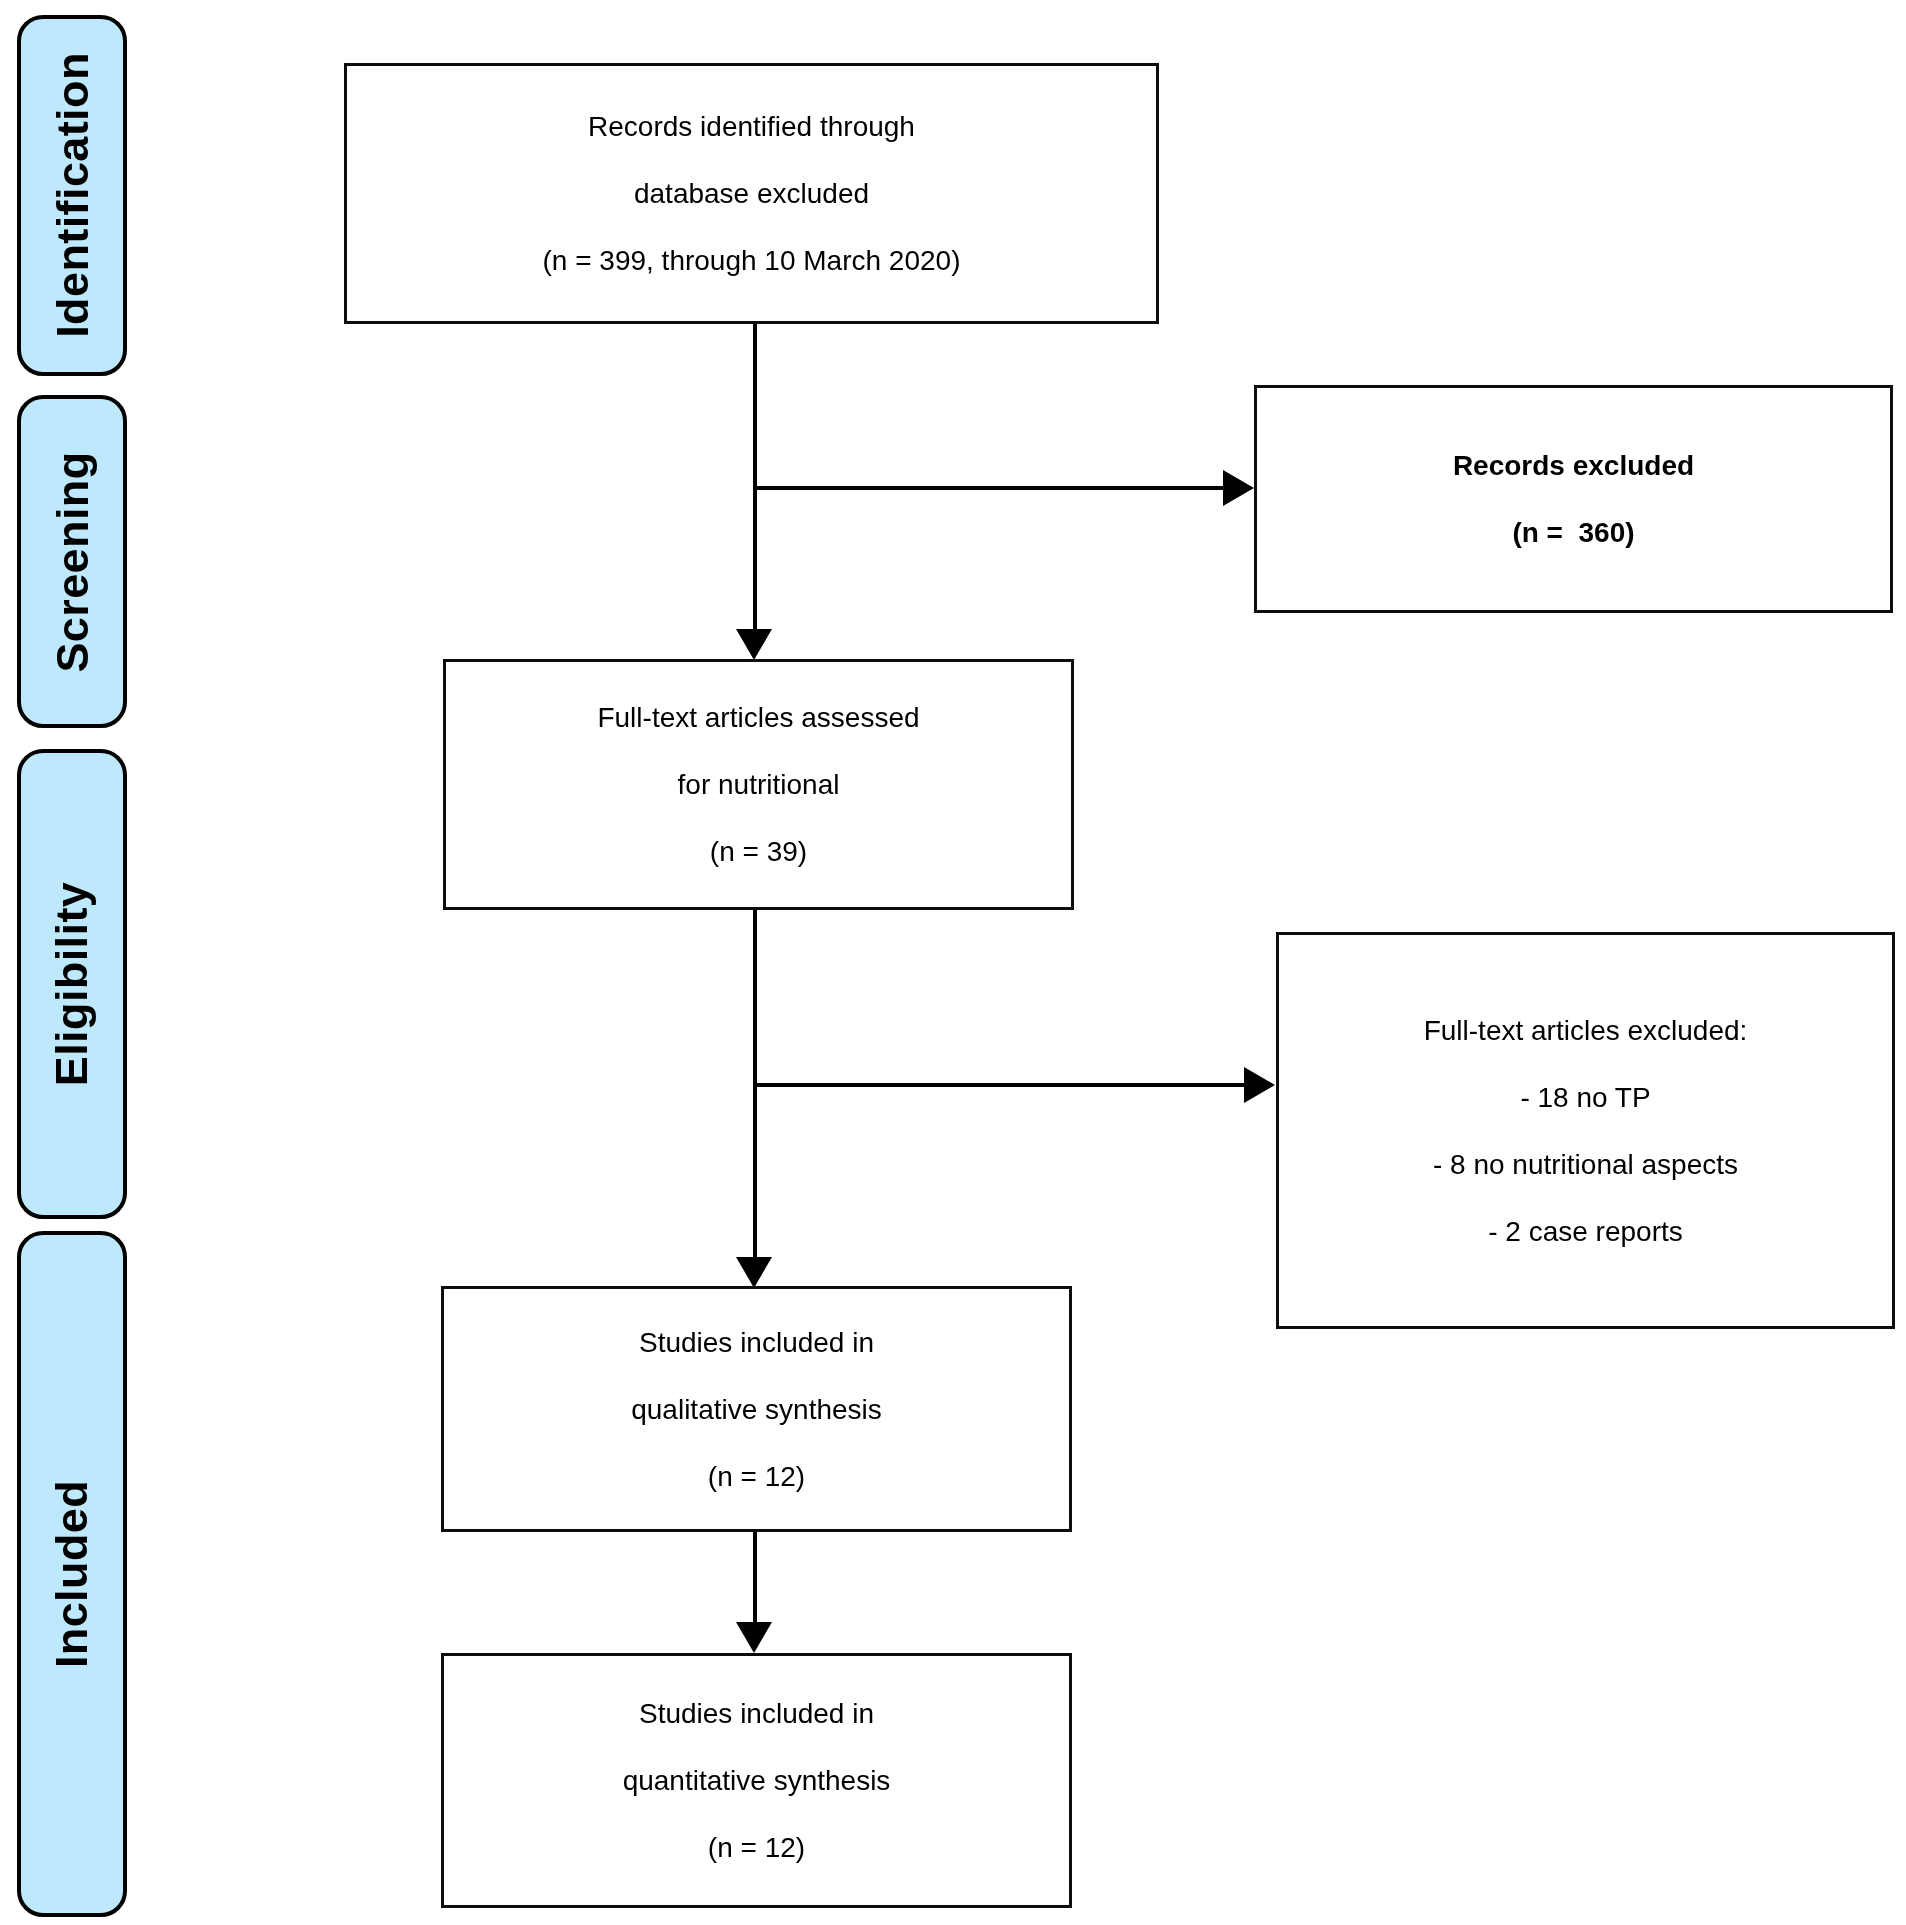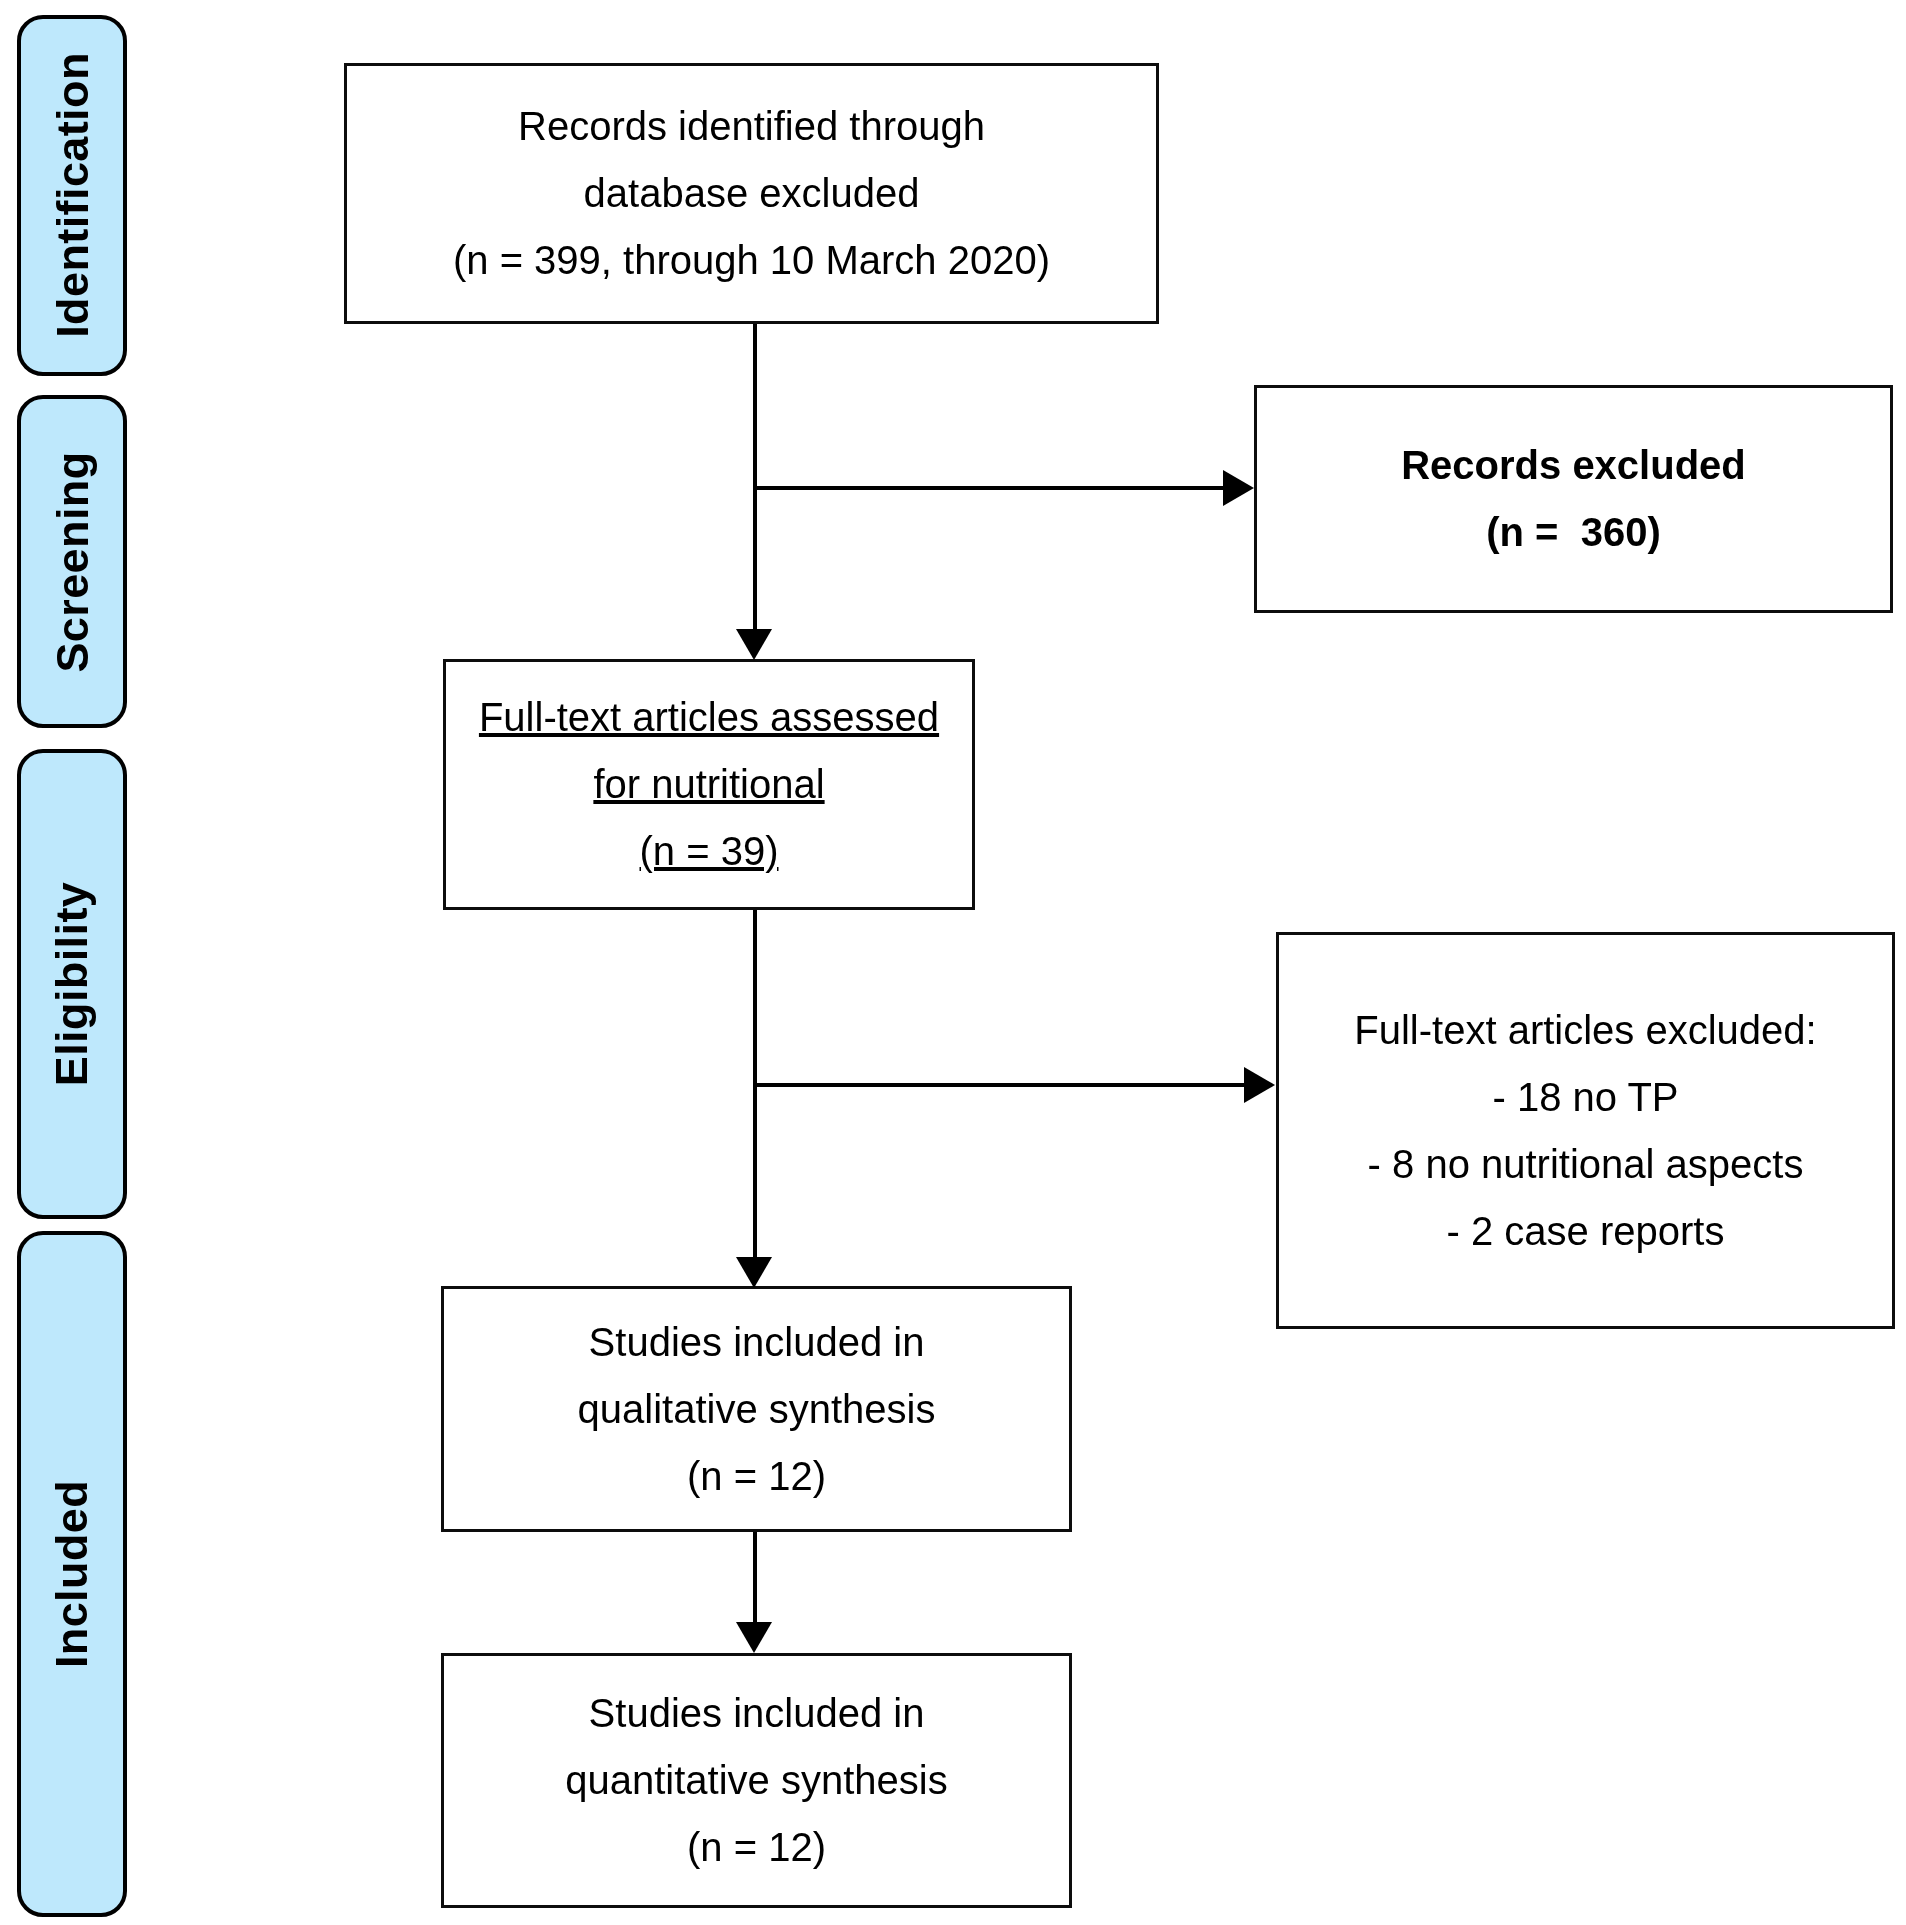--- a/index.html
+++ b/index.html
@@ -42,21 +42,21 @@
     box-sizing: border-box;
     background: #ffffff;
     border: 3.5px solid #0d0d0d;
     display: flex;
     flex-direction: column;
     align-items: center;
     justify-content: center;
     text-align: center;
   }
   .fbox .line {
-    font-size: 40px;
+    font-size: 28px;
     line-height: 67px;
     color: #000000;
   }
   
   .conn {
     position: absolute;
     background: #000000;
   }
   
   .arrow-down {
@@ -96,21 +96,21 @@
     <div class="line">Records identified through</div>
     <div class="line">database excluded</div>
     <div class="line">(n = 399, through 10 March 2020)</div>
   </div>
 
   <div class="fbox" style="left:1254px;top:385px;width:639px;height:228px;font-weight:bold;">
     <div class="line">Records excluded</div>
     <div class="line">(n =&nbsp; 360)</div>
   </div>
 
-  <div class="fbox" style="left:443px;top:659px;width:532px;height:251px;text-decoration:underline;">
+  <div class="fbox" style="left:443px;top:659px;width:631px;height:251px;">
     <div class="line">Full-text articles assessed</div>
     <div class="line">for nutritional</div>
     <div class="line">(n = 39)</div>
   </div>
 
   <div class="fbox" style="left:1276px;top:932px;width:619px;height:397px;">
     <div class="line">Full-text articles excluded:</div>
     <div class="line">- 18 no TP</div>
     <div class="line">- 8 no nutritional aspects</div>
     <div class="line">- 2 case reports</div>

